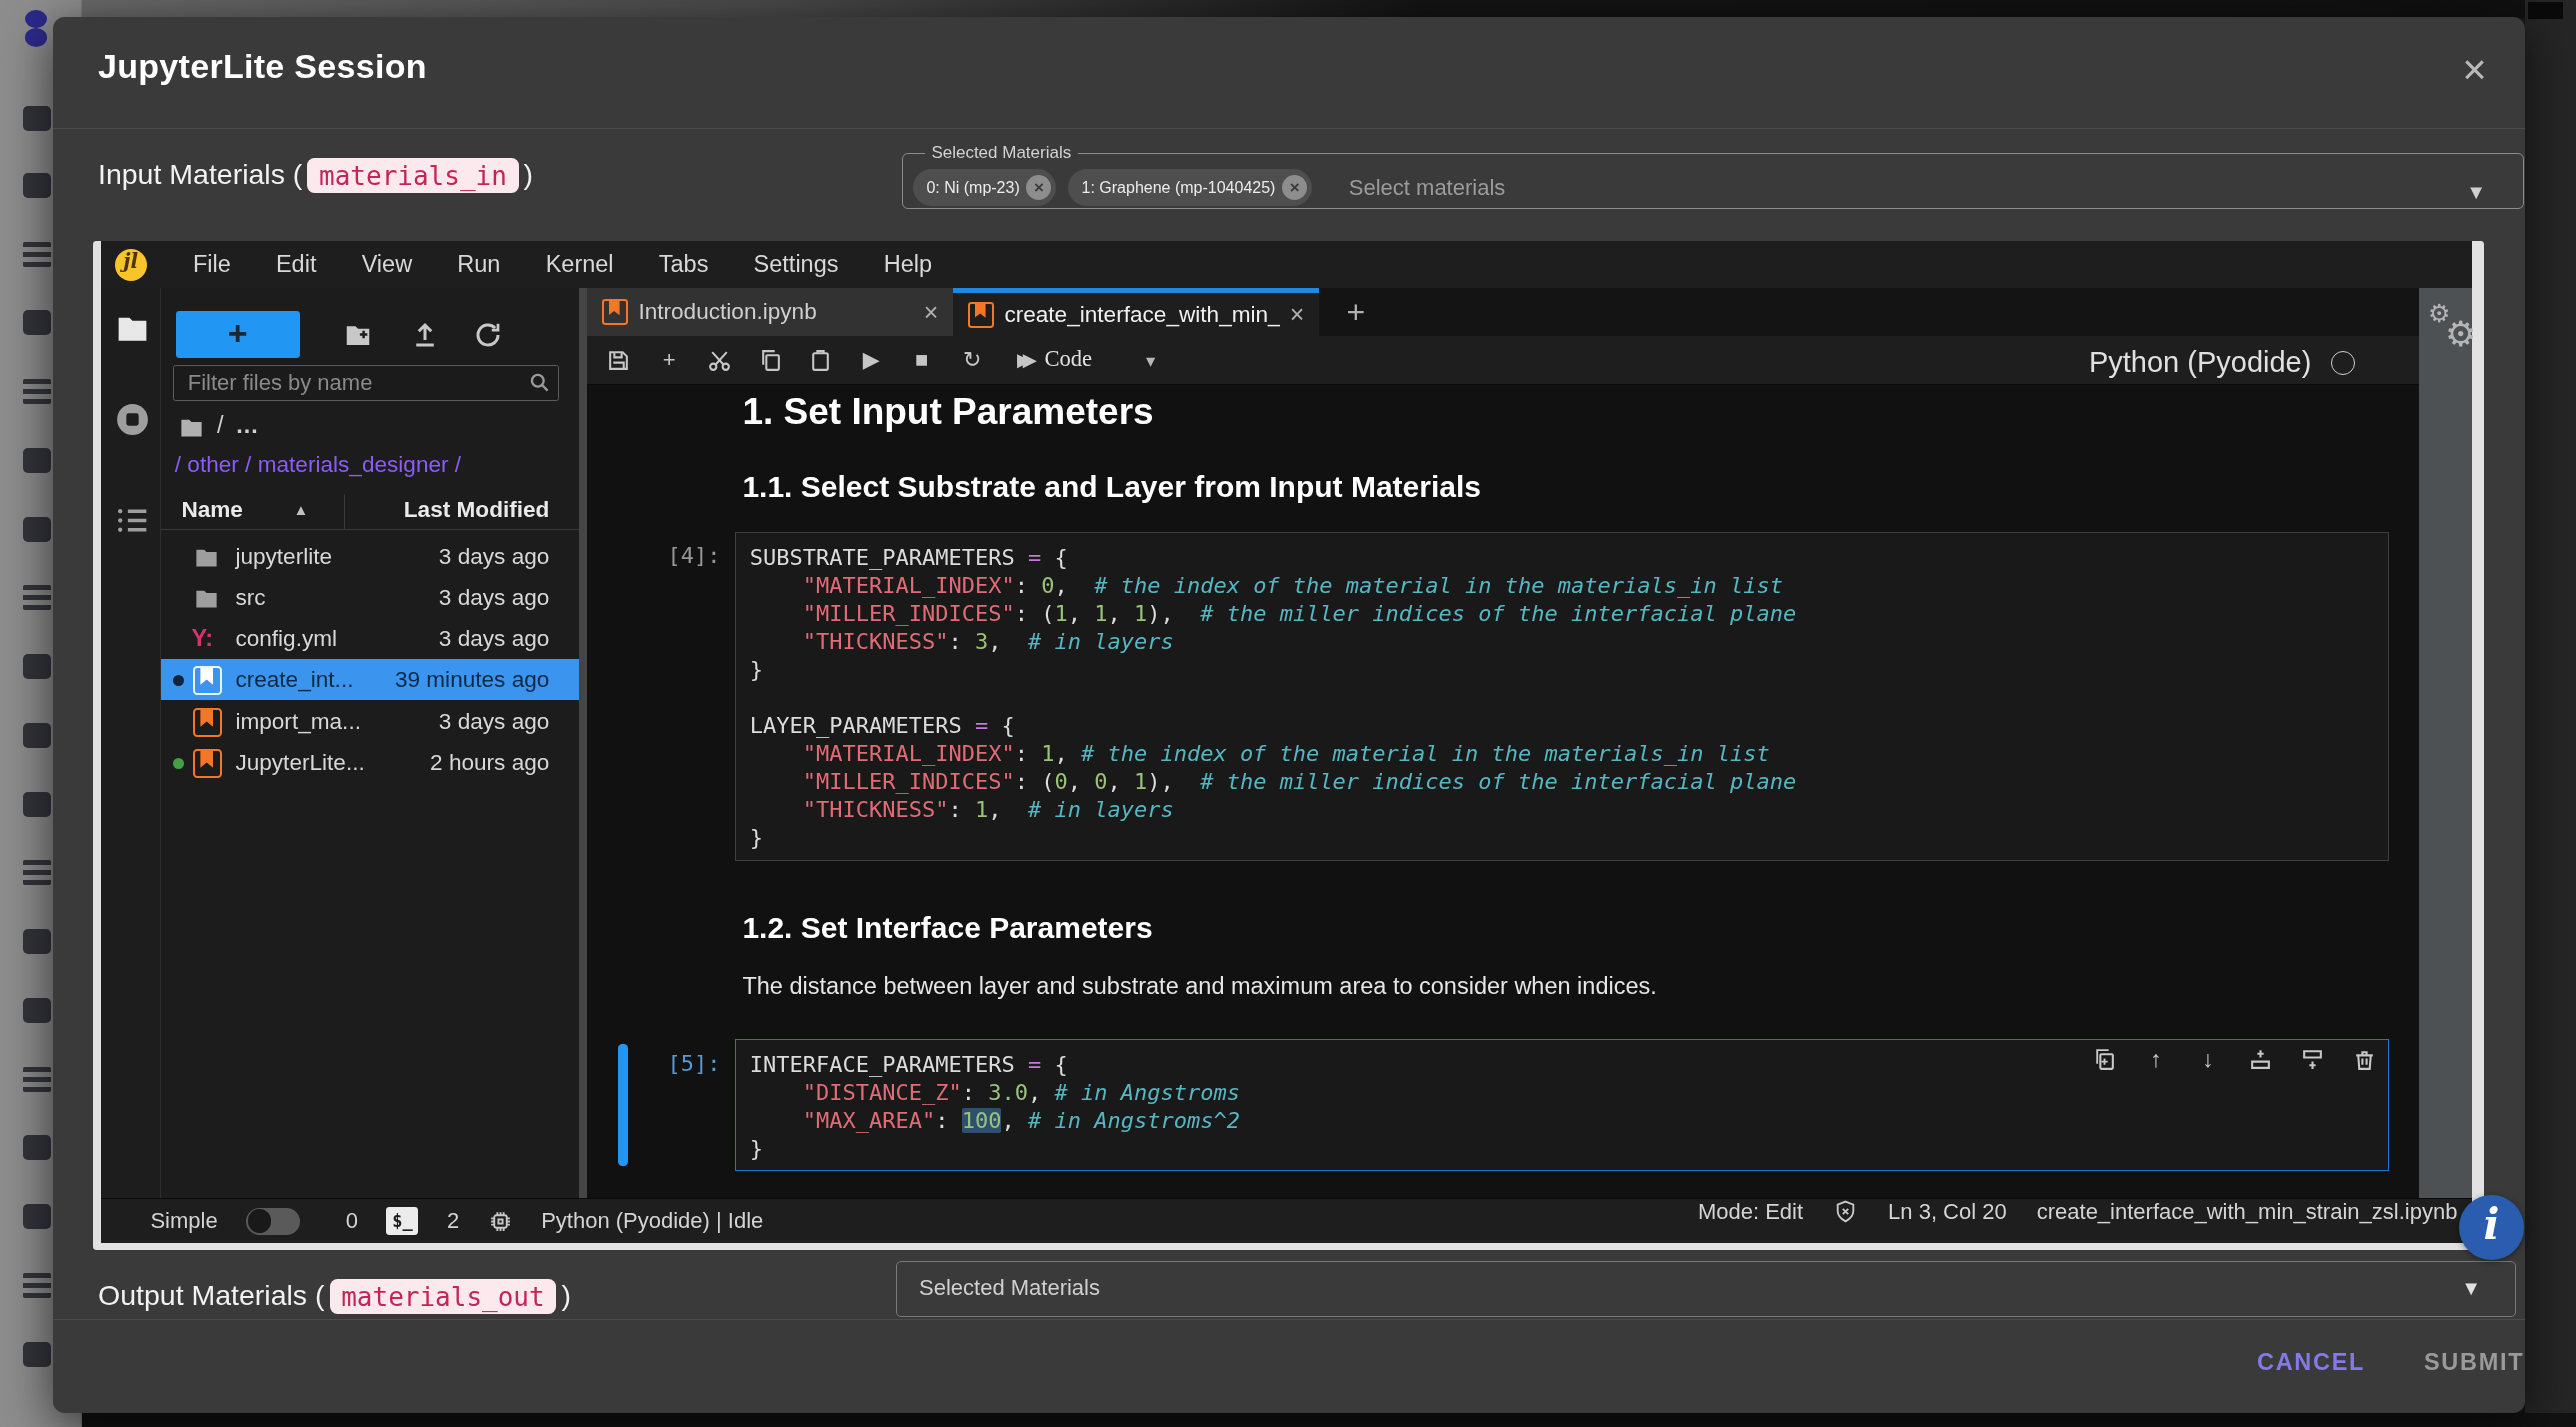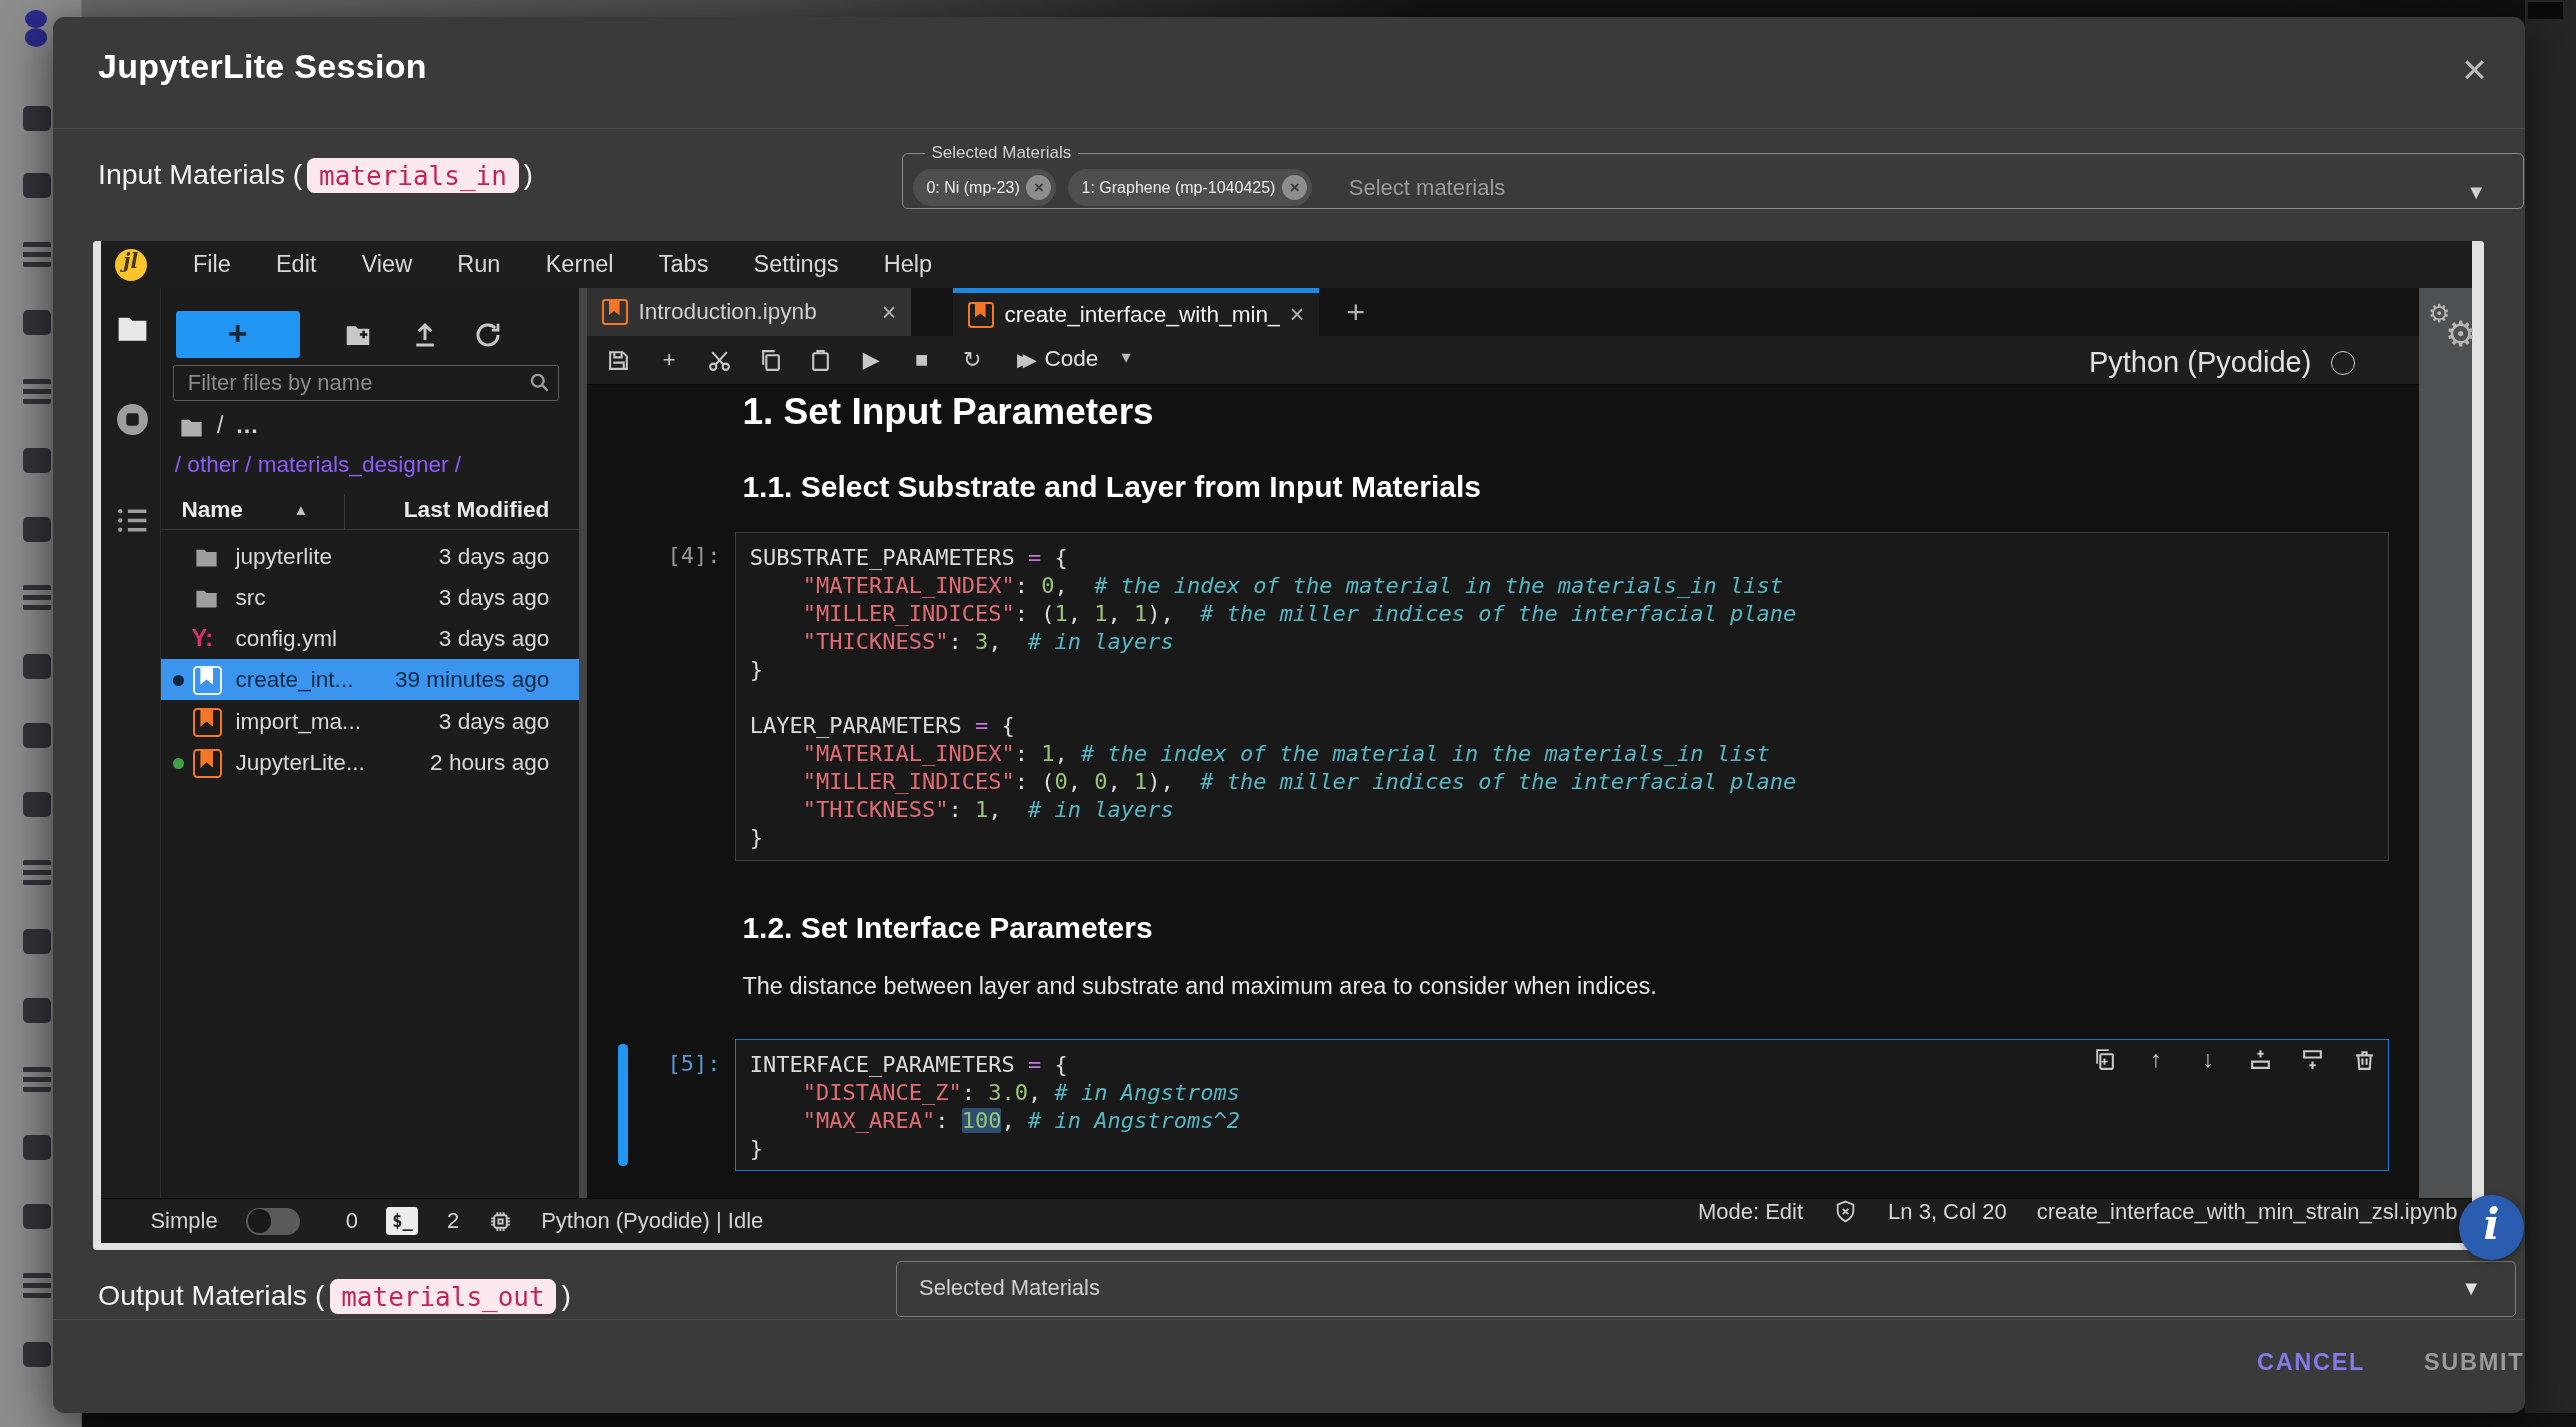--- a/index.html
+++ b/index.html
@@ -92,30 +92,30 @@
 
   
   .jl-nb{position:absolute;left:486px;top:0;right:0;height:100%;background:#111;}
   .nb-tabbar{position:absolute;left:0;top:0;width:100%;height:48px;background:#141414;}
   .nb-tab{position:absolute;top:0;height:48px;display:flex;align-items:center;gap:10px;padding:0 15px;box-sizing:border-box;cursor:pointer;}
   .nb-tab .nbico{position:relative;width:22px;height:22px;border:2.5px solid #f37726;border-radius:3.4px;flex:0 0 auto;}
   .nb-tab .nbico i{position:absolute;left:4.2px;top:0;width:11px;height:14.3px;background:#f37726;
                    clip-path:polygon(0 0,100% 0,100% 100%,50% 70%,0 100%);}
   .nb-tab .tx{font-size:22.6px;color:#cfcfcf;white-space:nowrap;overflow:hidden;}
   .nb-tab .cl{margin-left:auto;color:#b0b0b0;font-size:25px;}
-  .nb-tab.t1{left:0;width:324px;background:#323232;}
+  .nb-tab.t1{left:0;width:366px;background:#323232;}
   .nb-tab.t2{left:366px;width:366px;background:#1e1e1e;border-top:5px solid #1e88e5;}
   .nb-tab.t2 .tx{color:#f0f0f0;}
   .nb-addtab{position:absolute;left:750px;top:6.7px;width:37px;height:35px;color:#b0b0b0;font-size:32px;text-align:center;line-height:35px;cursor:pointer;}
 
   .nb-toolbar{position:absolute;left:0;top:48px;width:100%;height:48px;background:#1e1e1e;border-bottom:1.7px solid #0a0a0a;}
   .nb-tools{position:absolute;left:17px;top:0;height:48px;display:flex;align-items:center;gap:22px;color:#c6c6c6;}
   .tico{width:28.5px;height:28.5px;display:flex;align-items:center;justify-content:center;font-size:22px;cursor:pointer;}
   .tico svg{width:25px;height:25px;}
-  .nb-celltype{position:absolute;left:457px;top:10px;display:flex;align-items:flex-start;gap:23px;color:#e2e2e2;font-size:22.6px;cursor:pointer;}
+  .nb-celltype{position:absolute;left:457px;top:10px;display:flex;align-items:flex-end;gap:54px;color:#e2e2e2;font-size:22.6px;cursor:pointer;font-family:Liberation Serif, serif;}
   .nb-kernel{position:absolute;right:117px;top:10px;display:flex;align-items:center;gap:20px;color:#e0e0e0;font-size:29px;}
   .nb-kernel .ring{width:22px;height:22px;border:1.7px solid #cfcfcf;border-radius:50%;}
   .nb-scrollstrip{position:absolute;right:0;top:0;width:53px;height:100%;background:#4e5154;}
 
   .nb-content{position:absolute;left:0;top:96px;right:53px;bottom:0;overflow:hidden;}
   .nb-h1{position:absolute;left:155px;top:6.7px;font-size:37px;font-weight:700;color:#fff;}
   .nb-h2a{position:absolute;left:155px;top:86px;font-size:30px;font-weight:700;color:#fff;}
   .nb-h2b{position:absolute;left:155px;top:527px;font-size:30px;font-weight:700;color:#fff;}
   .nb-para{position:absolute;left:155px;top:589px;font-size:23.5px;color:#e6e6e6;}
   .prompt{position:absolute;width:101px;text-align:left;font-family:"DejaVu Sans Mono",monospace;font-size:22px;}

